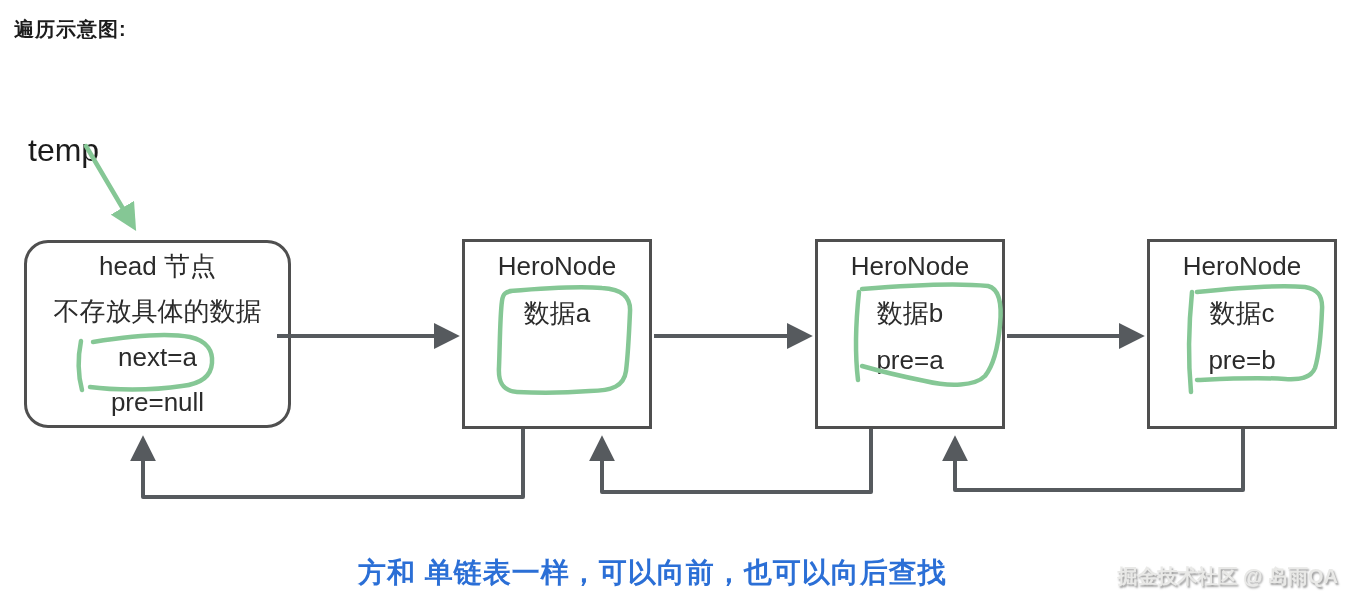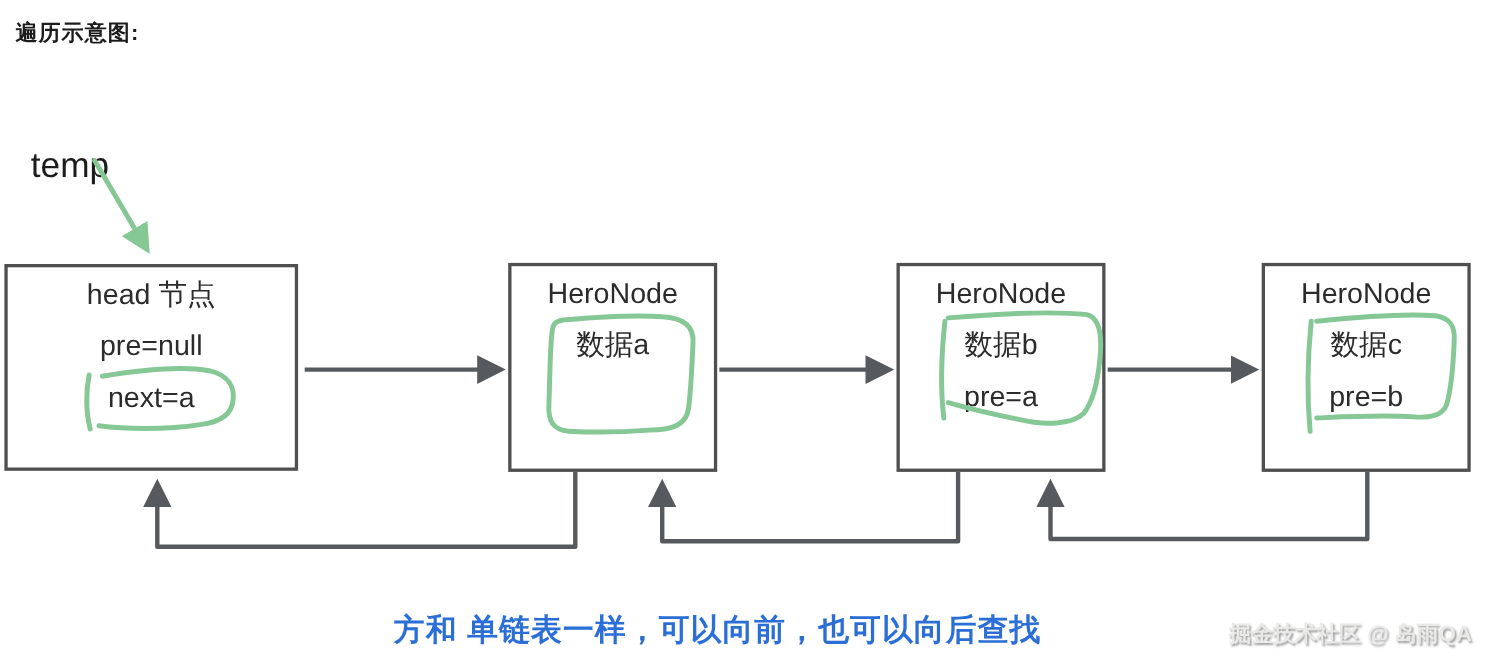--- a/index.html
+++ b/index.html
@@ -19,21 +19,21 @@
 
   .node{
     position:absolute;box-sizing:border-box;border:3px solid var(--box-border);
     background:#ffffff;display:flex;flex-direction:column;align-items:center;
     padding-top:1px;
   }
   .node .row{
     height:47px;display:flex;align-items:center;justify-content:center;
     font-size:26px;color:var(--text);white-space:nowrap;
   }
-  .node-1{left:4px;top:240px;width:267px;height:188px;}
+  .node-1{left:24px;top:240px;width:267px;height:188px;border-radius:24px;}
   .node-2{left:462px;top:239px;width:190px;height:190px;}
   .node-3{left:815px;top:239px;width:190px;height:190px;}
   .node-4{left:1147px;top:239px;width:190px;height:190px;}
 
   .overlay{position:absolute;left:0;top:0;width:1350px;height:609px;pointer-events:none;z-index:5;}
   .dark-line{stroke:var(--arrow);stroke-width:4;fill:none;stroke-linejoin:round;}
   .green-line{stroke:var(--green);stroke-width:4.5;fill:none;stroke-linecap:round;stroke-linejoin:round;}
   .dark-head{fill:var(--arrow);}
   .green-head{fill:var(--green);}
 
@@ -50,22 +50,23 @@
 </head>
 <body>
 
 <div class="canvas">
 
   <div class="page-title">遍历示意图:</div>
   <div class="temp-label">temp</div>
 
   <div class="node node-1">
     <div class="row">head 节点</div>
+    <div class="row">不存放具体的数据</div>
+    <div class="row">next=a</div>
     <div class="row">pre=null</div>
-    <div class="row">next=a</div>
   </div>
 
   <div class="node node-2">
     <div class="row">HeroNode</div>
     <div class="row">数据a</div>
   </div>
 
   <div class="node node-3">
     <div class="row">HeroNode</div>
     <div class="row">数据b</div>

